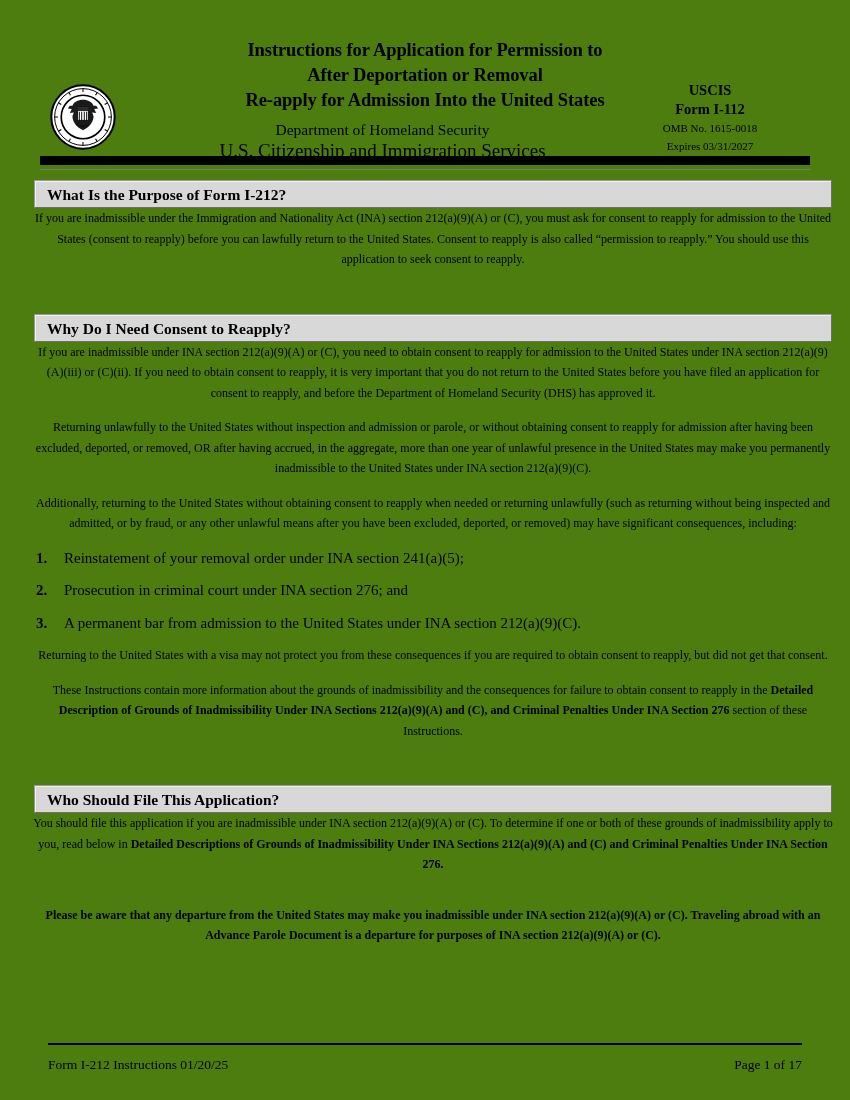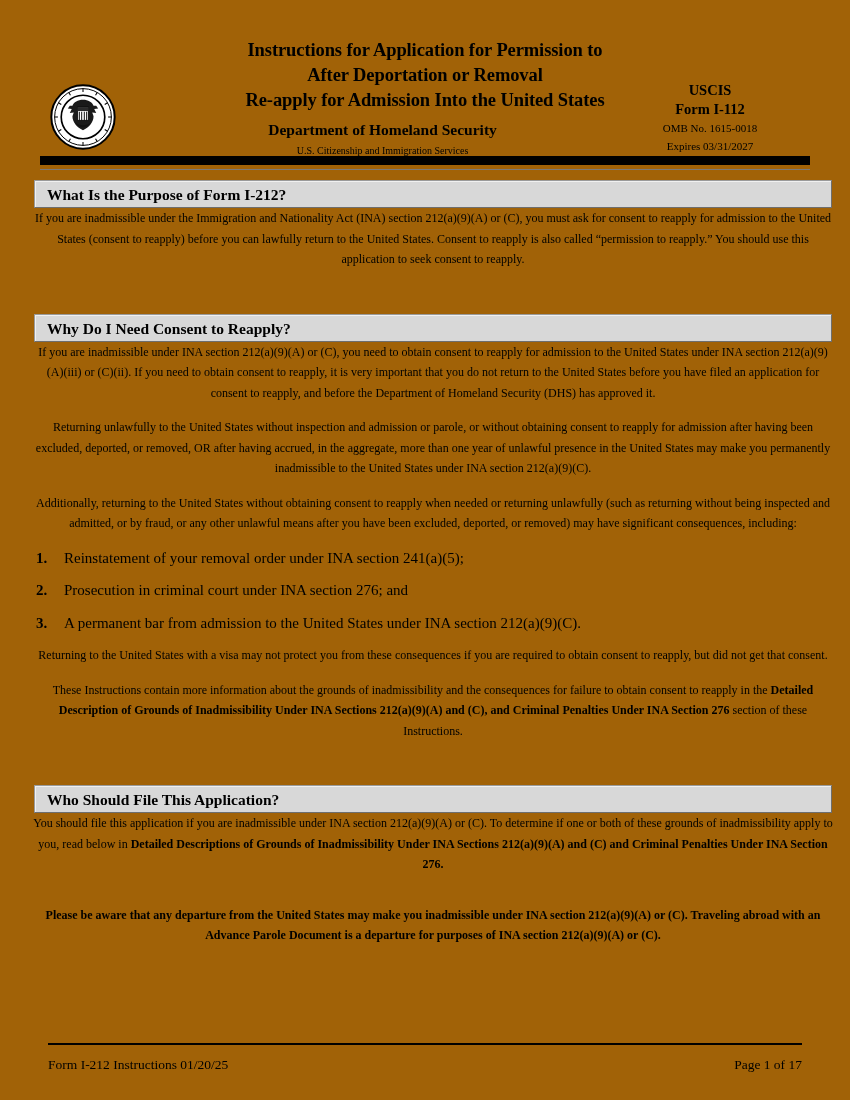--- a/index.html
+++ b/index.html
@@ -4,21 +4,21 @@
 <style>
   html, body {
     margin: 0;
     padding: 0;
     background: #ffffff;
   }
   .page {
     position: relative;
     width: 850px;
     height: 1100px;
-    background: #a16207;
+    background: #4d7c0f;
     font-family: "Liberation Serif", "DejaVu Serif", serif;
     color: #000000;
     box-sizing: border-box;
     overflow: hidden;
   }
 
   
   .header {
     position: relative;
     padding: 38px 50px 0 50px;
@@ -43,27 +43,27 @@
     font-size: 18.5px;
     line-height: 25px;
     letter-spacing: -0.1px;
   }
   .subtitle-block {
     text-align: center;
     margin-top: 6px;
     padding-right: 85px;
   }
   .subtitle-bold {
-    font-weight: bold;
+    font-weight: normal;
     font-size: 15.5px;
     line-height: 21px;
   }
   .subtitle-reg {
     font-weight: normal;
-    font-size: 10px;
+    font-size: 19px;
     line-height: 21px;
   }
 
   .uscis-block {
     position: absolute;
     right: 50px;
     top: 81px;
     width: 180px;
     text-align: center;
     line-height: 17px;

